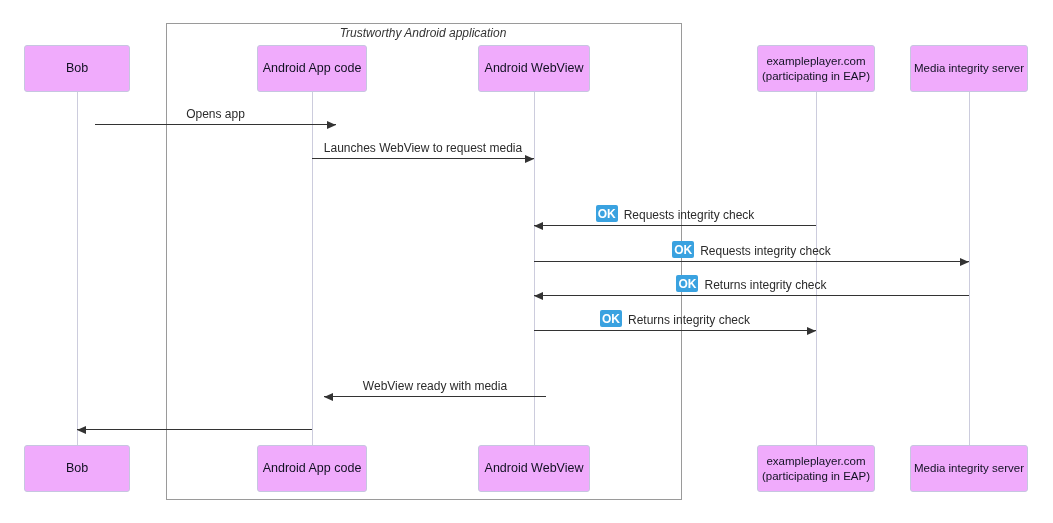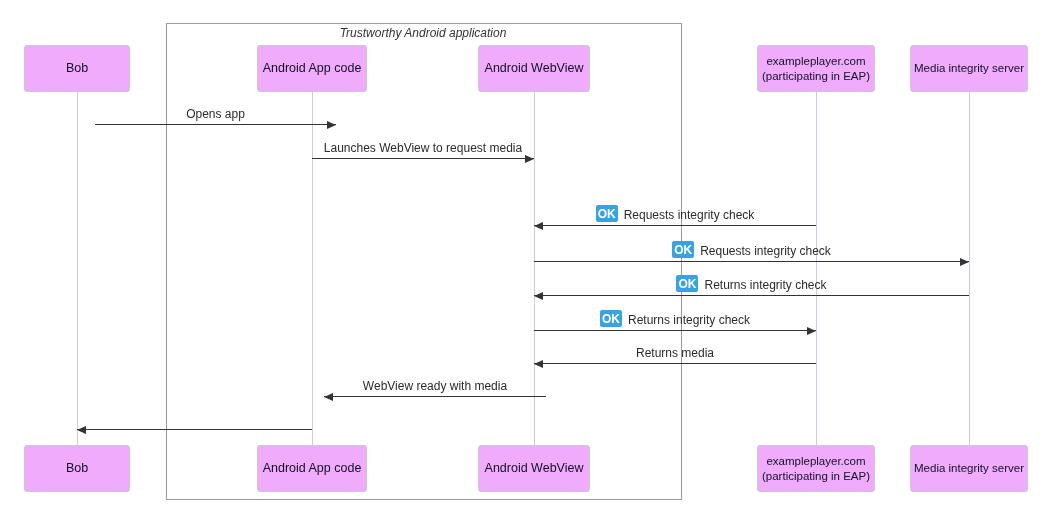--- a/index.html
+++ b/index.html
@@ -123,25 +123,20 @@
     <div class="line"></div>
     <div class="head"></div>
   </div>
 
   <div class="msg right" style="left:534px; top:311px; width:282px;">
     <div class="label"><span class="ok-badge">OK</span><span>Returns integrity check</span></div>
     <div class="line"></div>
     <div class="head"></div>
   </div>
 
-  <div class="msg left" style="left:534px; top:344px; width:282px;">
-    <div class="label"><span>Returns media</span></div>
-    <div class="line"></div>
-    <div class="head"></div>
-  </div>
 
   <div class="msg left" style="left:324px; top:377px; width:222px;">
     <div class="label"><span>WebView ready with media</span></div>
     <div class="line"></div>
     <div class="head"></div>
   </div>
 
   <div class="msg left" style="left:77px; top:410px; width:235px;">
     <div class="line"></div>
     <div class="head"></div>

